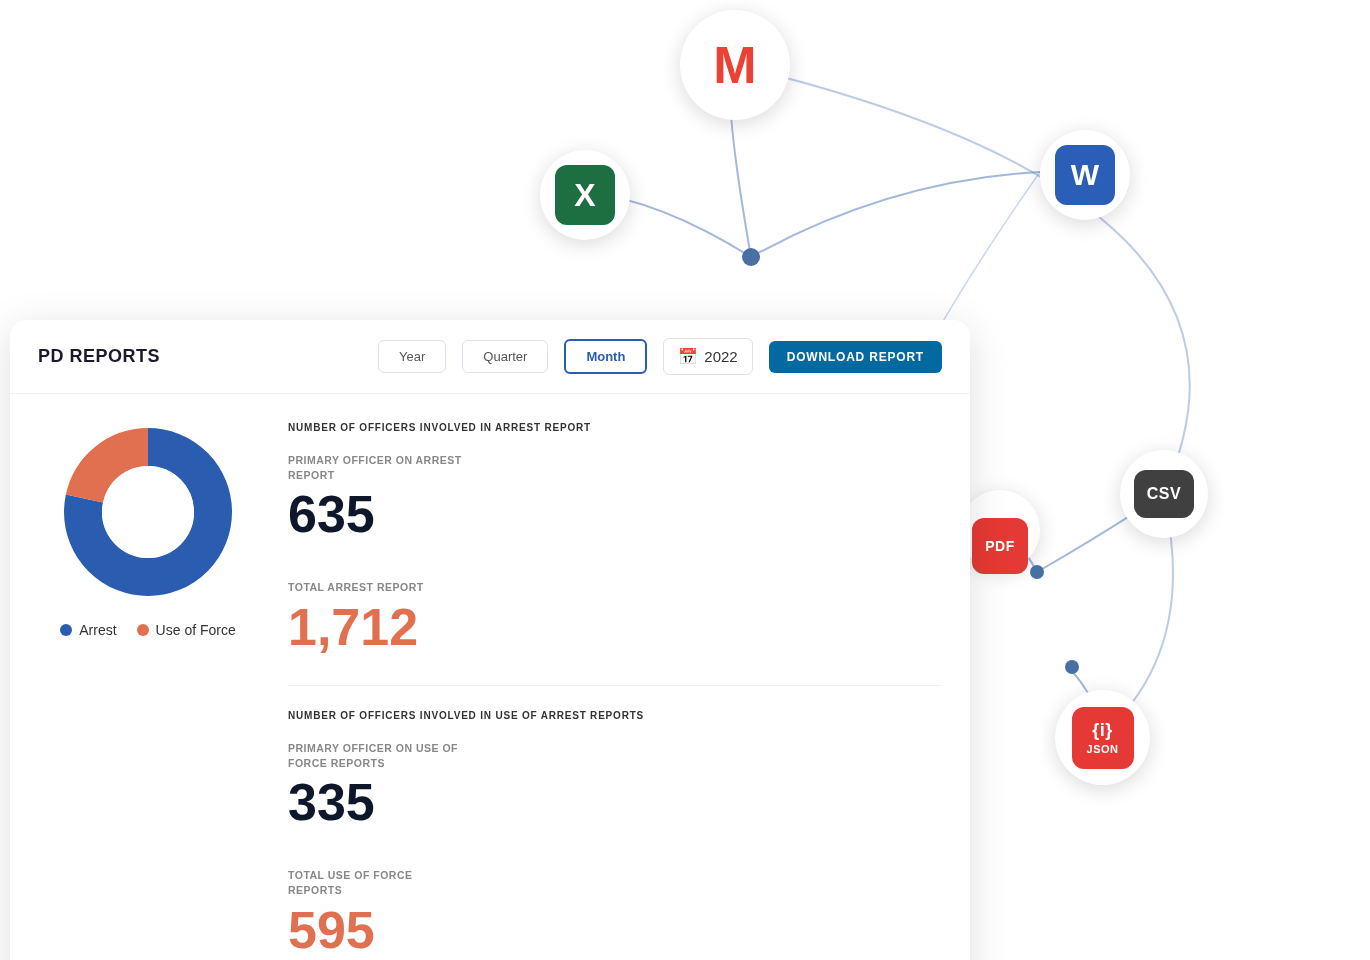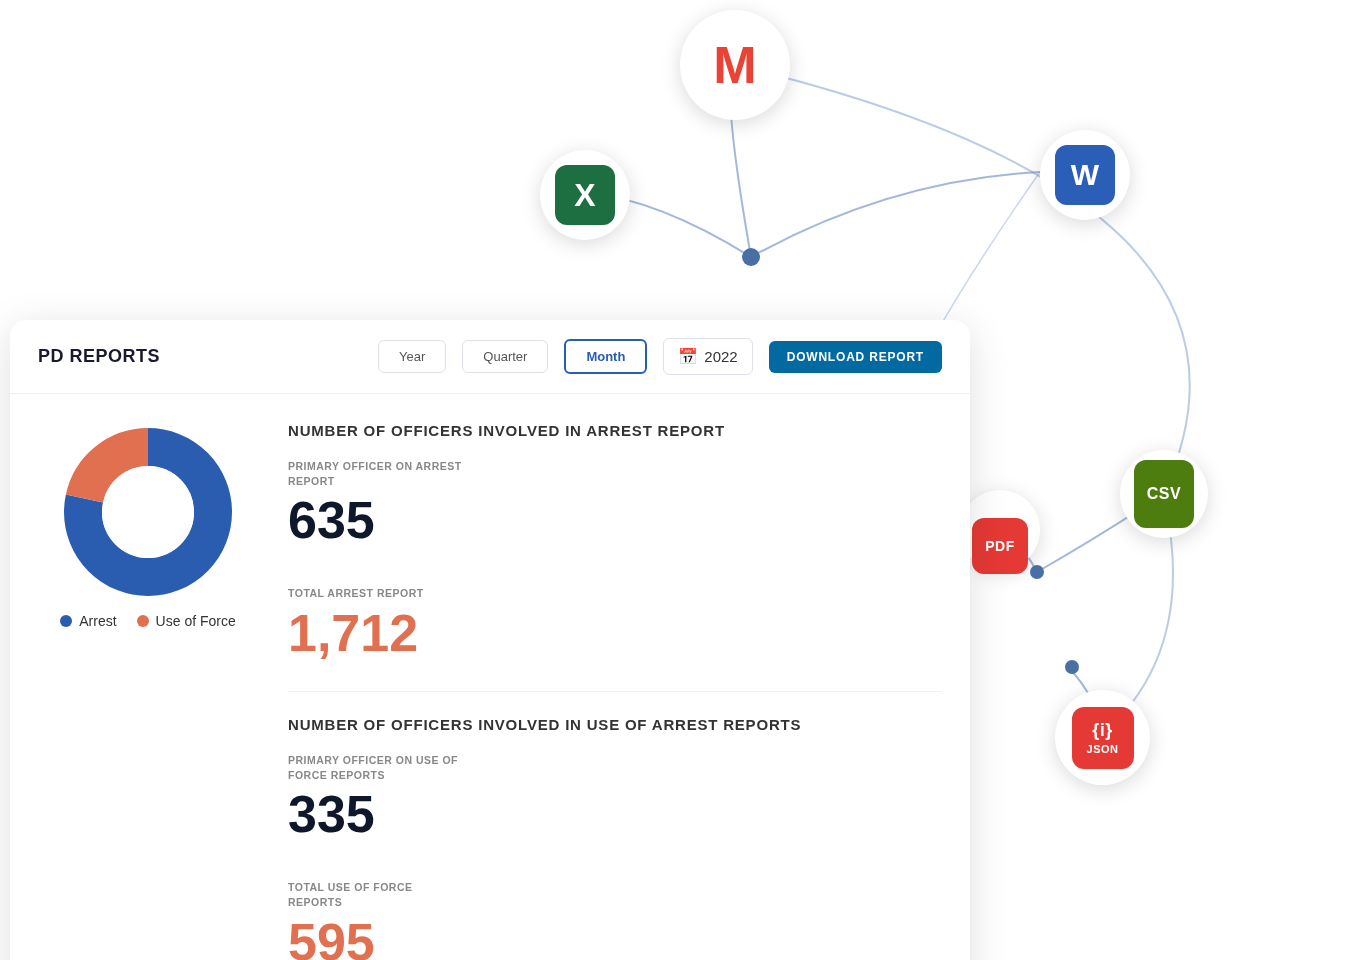--- a/index.html
+++ b/index.html
@@ -158,42 +158,42 @@
       align-items: center;
       min-width: 220px;
     }
     .donut-svg {
       width: 180px;
       height: 180px;
     }
     .legend {
       display: flex;
       gap: 20px;
-      margin-top: 11px;
+      margin-top: 20px;
     }
     .legend-item {
       display: flex;
       align-items: center;
       gap: 7px;
       font-size: 14px;
       color: #333;
     }
     .legend-dot {
       width: 12px;
       height: 12px;
       border-radius: 50%;
     }
 
     
     .stats-area {
       flex: 1;
     }
 
     .stats-section-title {
-      font-size: 15px;
+      font-size: 10px;
       font-weight: 800;
       letter-spacing: 0.8px;
       color: #333;
       margin-bottom: 20px;
     }
 
     .stats-row {
       display: flex;
       gap: 40px;
       margin-bottom: 32px;
@@ -266,23 +266,23 @@
       color: #fff;
       font-size: 14px;
       font-weight: 800;
       font-family: Arial;
       letter-spacing: 0.5px;
       margin-top: 32px;
     }
 
     
     .csv-inner {
-      background: #4d7c0f;
+      background: #404040;
       border-radius: 12px;
-      width: 60px; height: 68px;
+      width: 60px; height: 48px;
       display: flex; align-items: center; justify-content: center;
       color: #fff;
       font-size: 16px;
       font-weight: 800;
       font-family: Arial;
       letter-spacing: 0.5px;
     }
 
     
     .json-inner {

